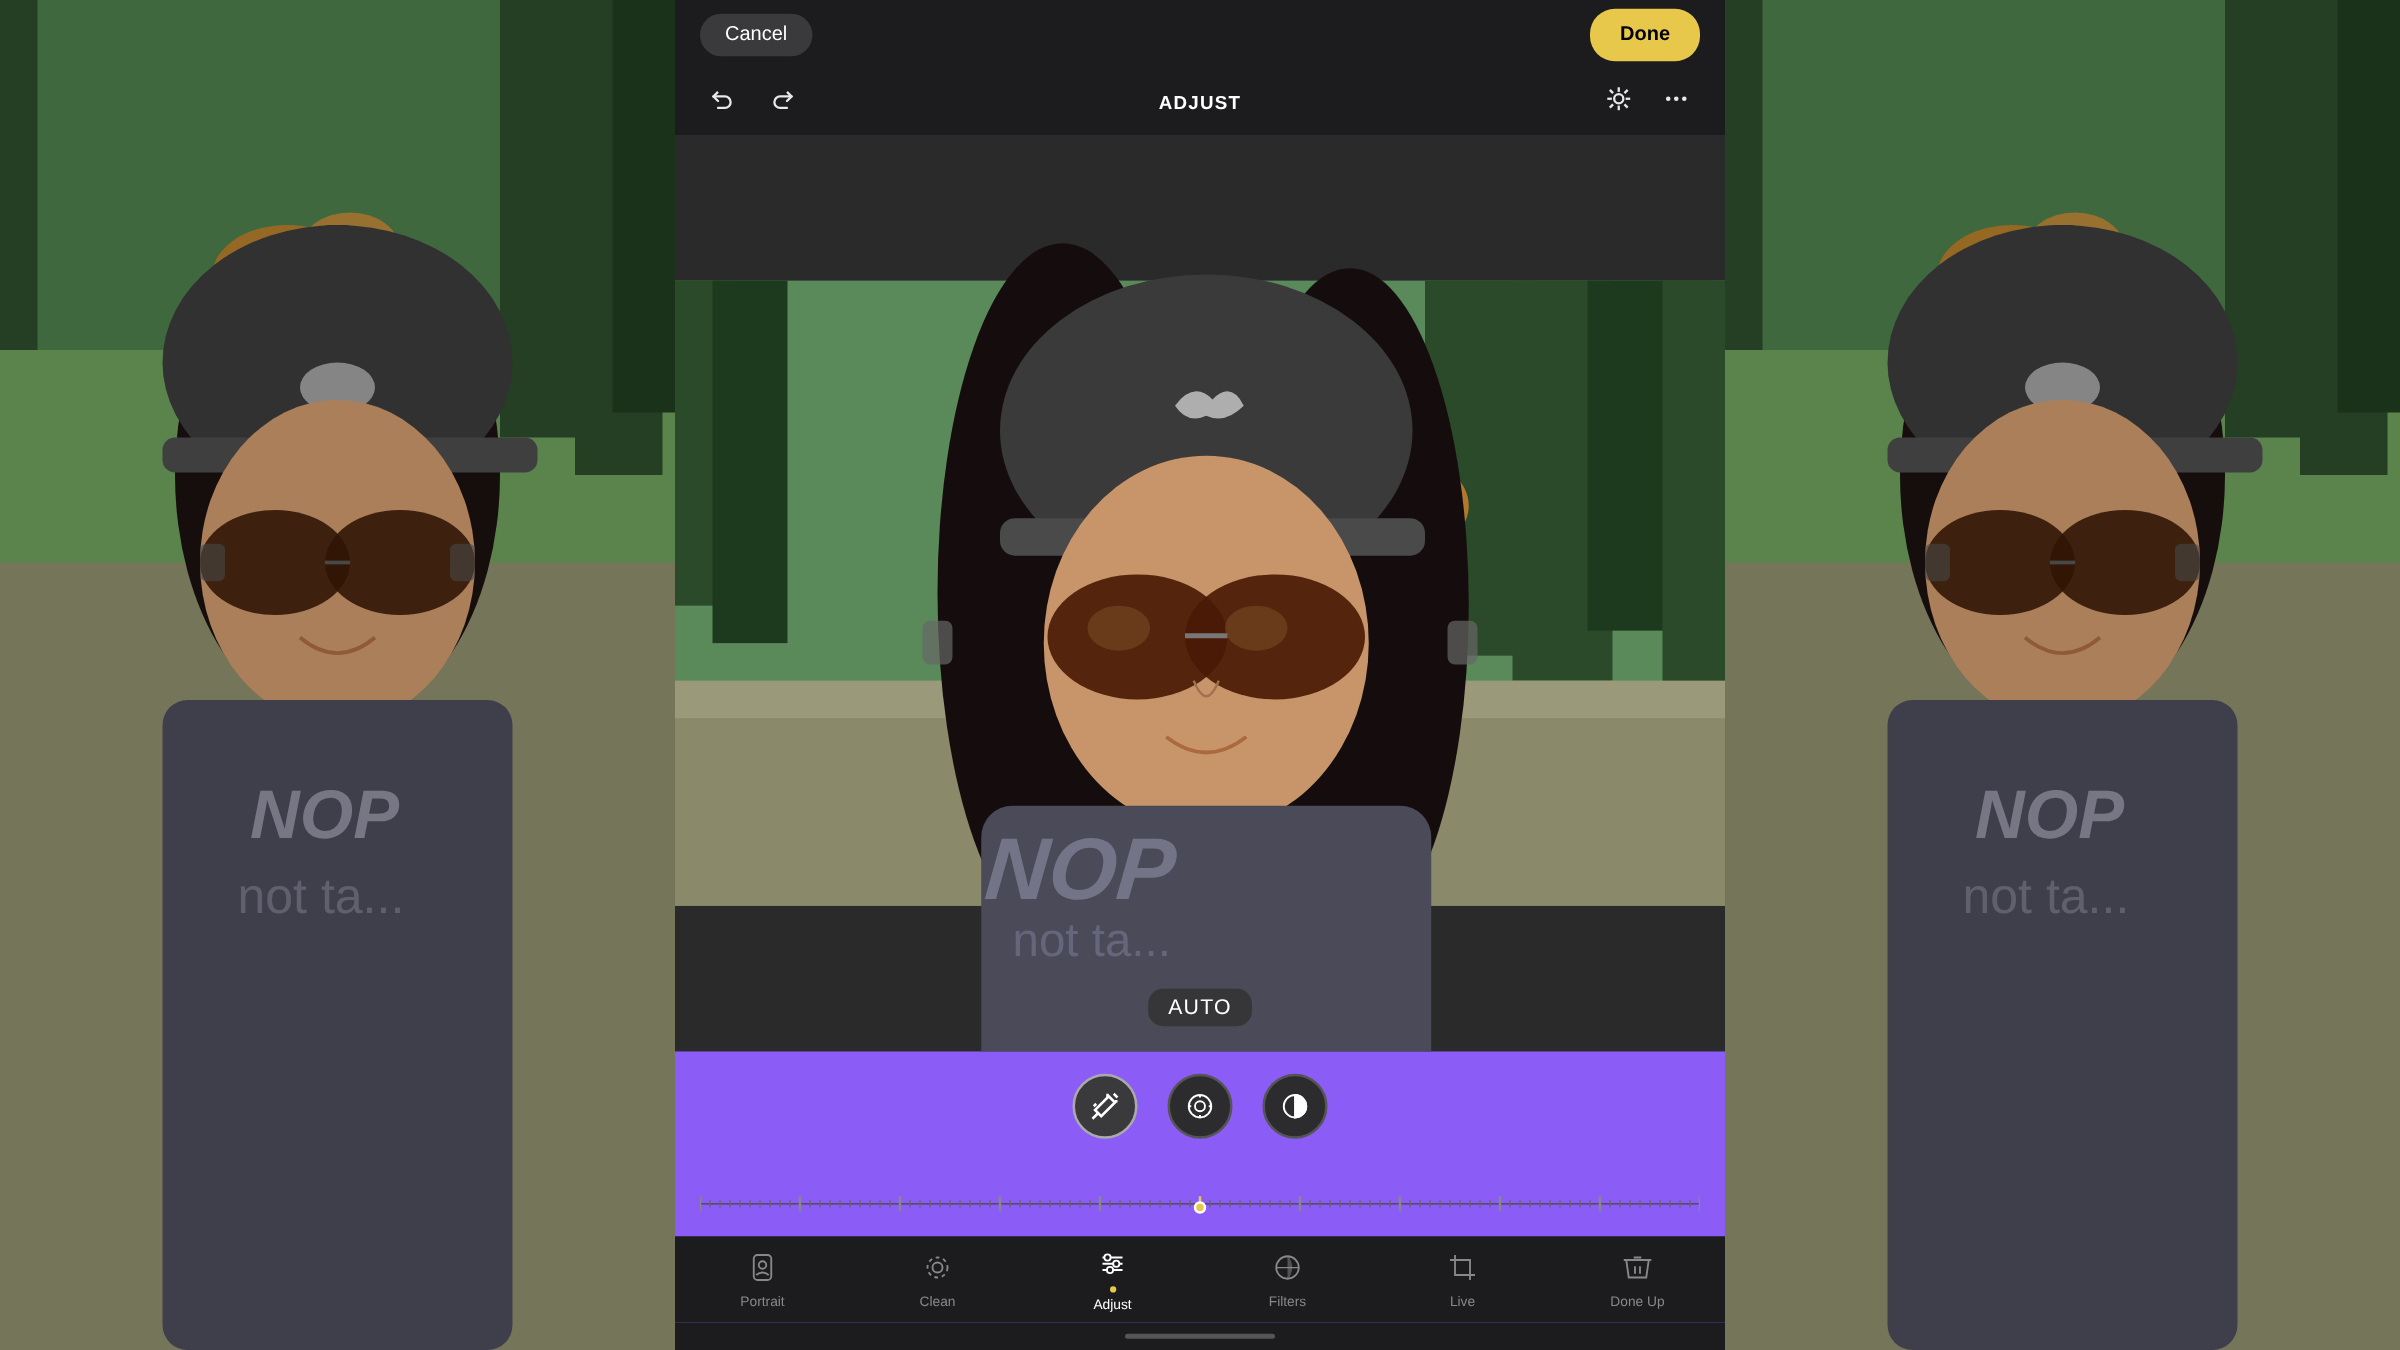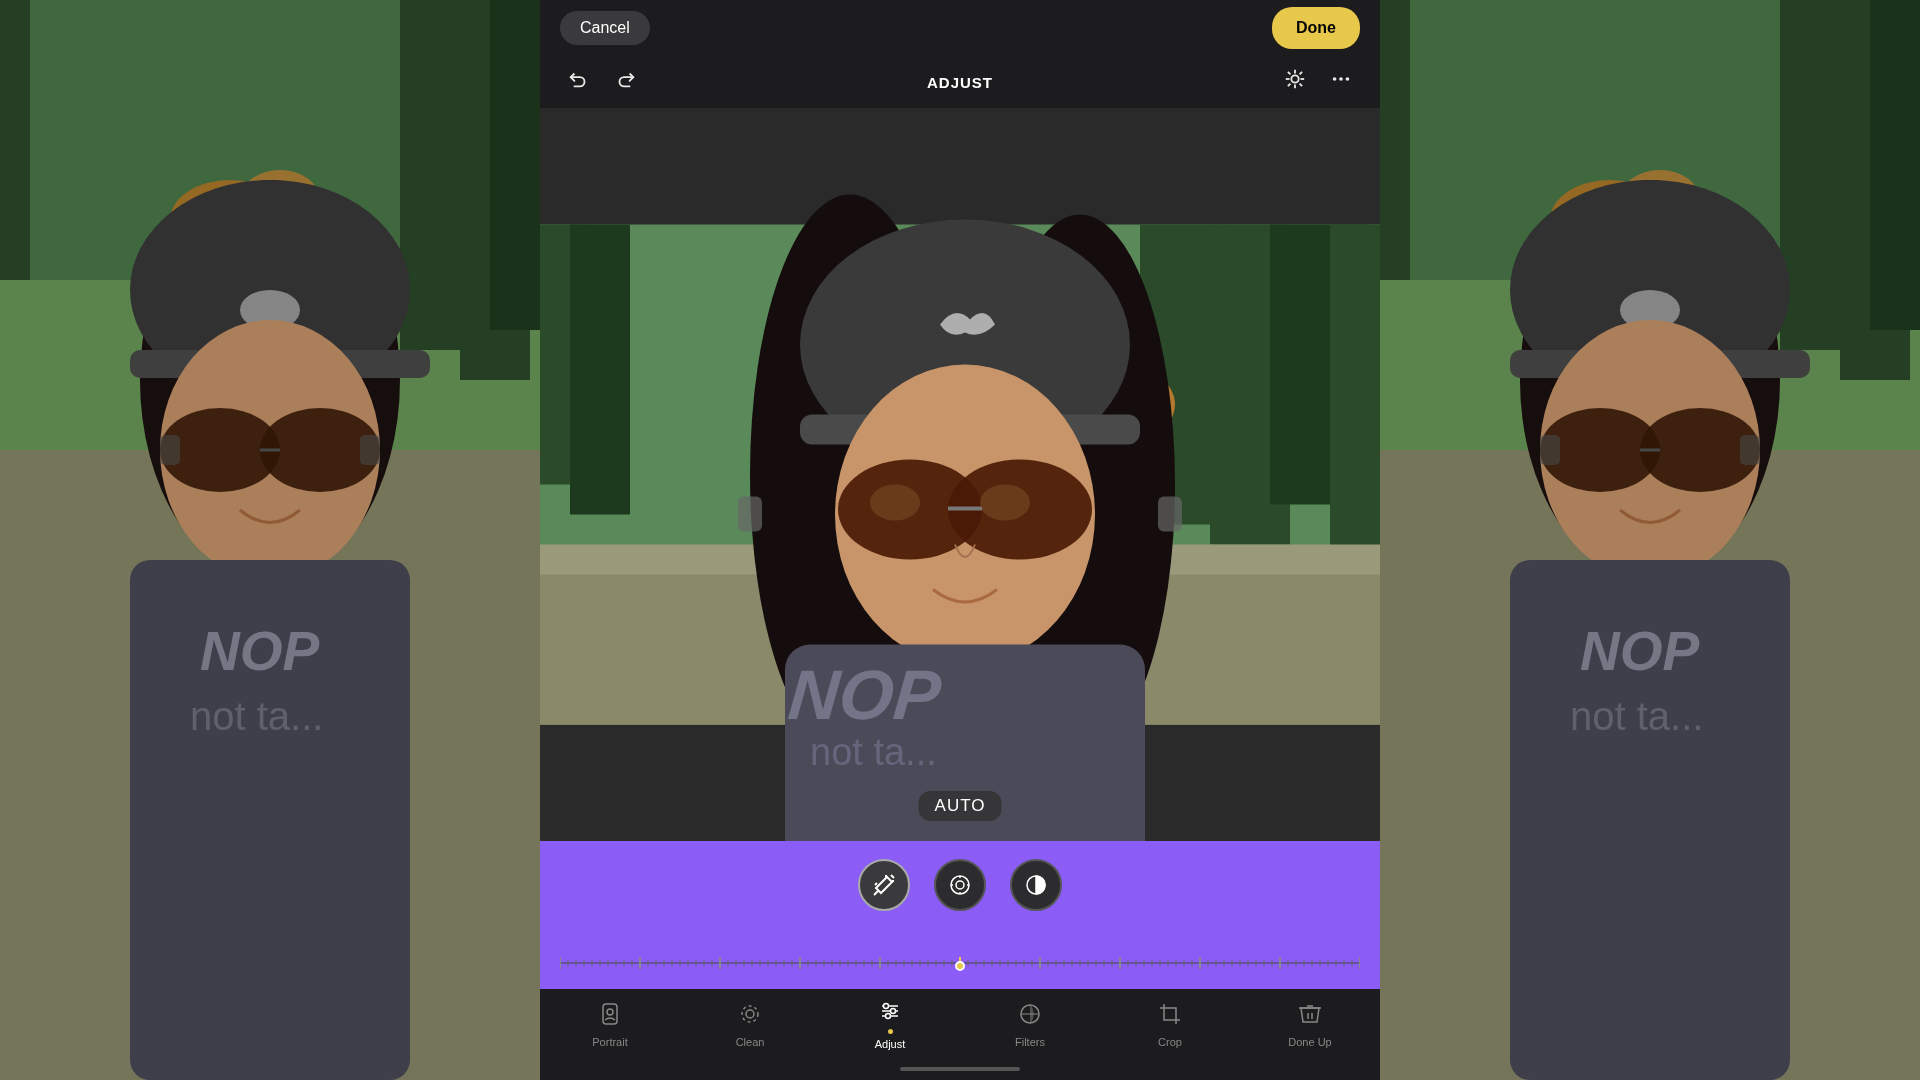--- a/index.html
+++ b/index.html
@@ -665,21 +665,21 @@
         </div>
         <span class="tab-label">Filters</span>
       </div>
       <div class="tab-item">
         <div class="tab-icon">
           <svg width="24" height="24" viewBox="0 0 24 24" fill="none" stroke="#888" stroke-width="1.5">
             <path d="M6 2 L6 18 L22 18"></path>
             <path d="M2 6 L18 6 L18 22"></path>
           </svg>
         </div>
-        <span class="tab-label">Crop</span>
+        <span class="tab-label">Live</span>
       </div>
       <div class="tab-item">
         <div class="tab-icon">
           <svg width="24" height="24" viewBox="0 0 24 24" fill="none" stroke="#888" stroke-width="1.5">
             <path d="M3 6 L5 20 L19 20 L21 6 Z"></path>
             <line x1="1" y1="6" x2="23" y2="6"></line>
             <line x1="9" y1="4" x2="15" y2="4"></line>
             <line x1="10" y1="11" x2="10" y2="17"></line>
             <line x1="14" y1="11" x2="14" y2="17"></line>
           </svg>

